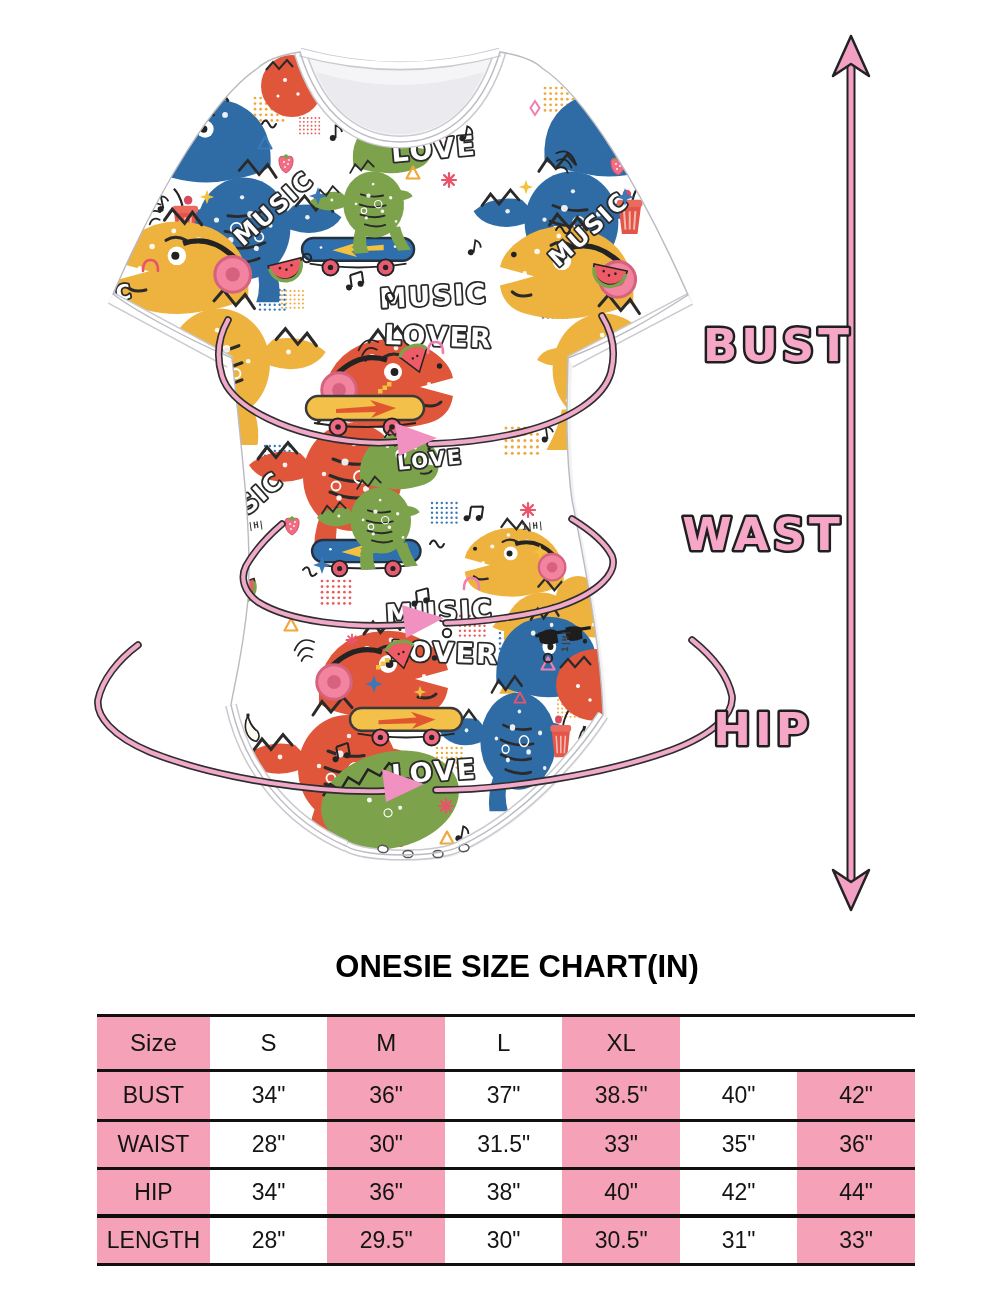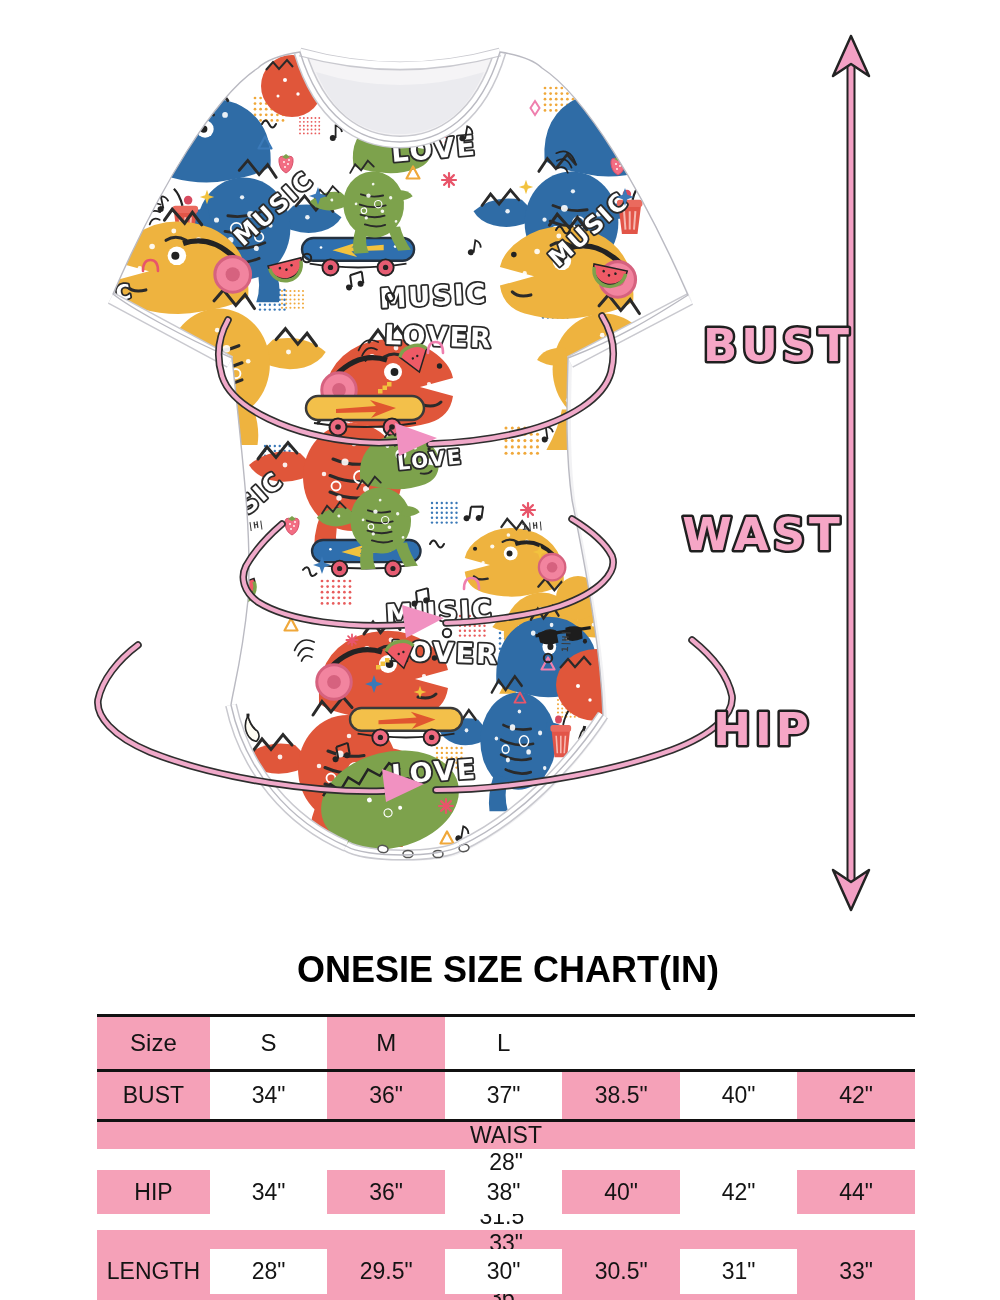--- a/index.html
+++ b/index.html
@@ -8,33 +8,33 @@
   #art{position:absolute;left:0;top:0;}
   .doodle{font-family:"DejaVu Sans",sans-serif;font-weight:bold;fill:#ffffff;stroke:#2a2a2a;
           stroke-width:3.6px;paint-order:stroke;stroke-linejoin:round;letter-spacing:2px;}
   .doodle-sm{font-size:20px;}
   .doodle-md{font-size:24px;}
   .doodle-lg{font-size:27px;}
   .tinymark{font-family:"DejaVu Sans Mono",monospace;font-size:9px;fill:#3a3a3a;font-weight:bold;}
   .measure-label{font-family:"DejaVu Sans",sans-serif;font-weight:bold;font-size:45px;
           fill:#f6a6c6;stroke:#1f1f1f;stroke-width:5px;paint-order:stroke;stroke-linejoin:round;
           letter-spacing:4px;}
-  #chart-title{position:absolute;left:99px;top:949px;width:818px;text-align:center;
-          font-size:36px;font-weight:bold;letter-spacing:0px;color:#000;}
+  #chart-title{position:absolute;left:108px;top:949px;width:818px;text-align:center;
+          font-size:31px;font-weight:bold;letter-spacing:0px;color:#000;}
   #size-table{position:absolute;left:97px;top:1014px;width:818px;border-top:3px solid #111;
           border-bottom:3px solid #111;}
   .t-row{display:flex;border-bottom:3px solid #111;}
   .t-row:nth-child(4){border-bottom:4px solid #0d0d0d;}
   .t-row:last-child{border-bottom:none;}
   .t-cell{flex:0 0 14.366%;display:flex;align-items:center;justify-content:center;
           font-size:23px;color:#141414;background:#fff;}
   .t-cell.c0{flex:0 0 13.8%;}
   .t-cell.pink{background:#f5a1b8;}
   .t-row.head .t-cell{font-size:24px;}
-  .h55{height:52px;} .h50{height:47px;} .h48{height:45px;flex-direction:column;} .h47{height:44px;} .h46{height:45px;margin-top:31px;}
+  .h55{height:52px;} .h50{height:47px;} .h48{height:45px;} .h47{height:44px;} .h46{height:45px;}
 </style>
 </head>
 <body>
 
 <div id="page">
 
 <svg id="art" width="1000" height="1300" viewBox="0 0 1000 1300">
   <defs>
 
     <path id="garment" d="M300,52
@@ -486,20 +486,21 @@
 </svg>
 
 <div id="chart-title">ONESIE SIZE CHART(IN)</div>
 
 <div id="size-table">
   <div class="t-row head h55">
     <div class="t-cell c0 pink">Size</div>
     <div class="t-cell">S</div>
     <div class="t-cell pink">M</div>
     <div class="t-cell">L</div>
+    <div class="t-cell pink">XL</div>
   </div>
   <div class="t-row h50">
     <div class="t-cell c0 pink">BUST</div>
     <div class="t-cell">34"</div>
     <div class="t-cell pink">36"</div>
     <div class="t-cell">37"</div>
     <div class="t-cell pink">38.5"</div>
     <div class="t-cell">40"</div>
     <div class="t-cell pink">42"</div>
   </div>

